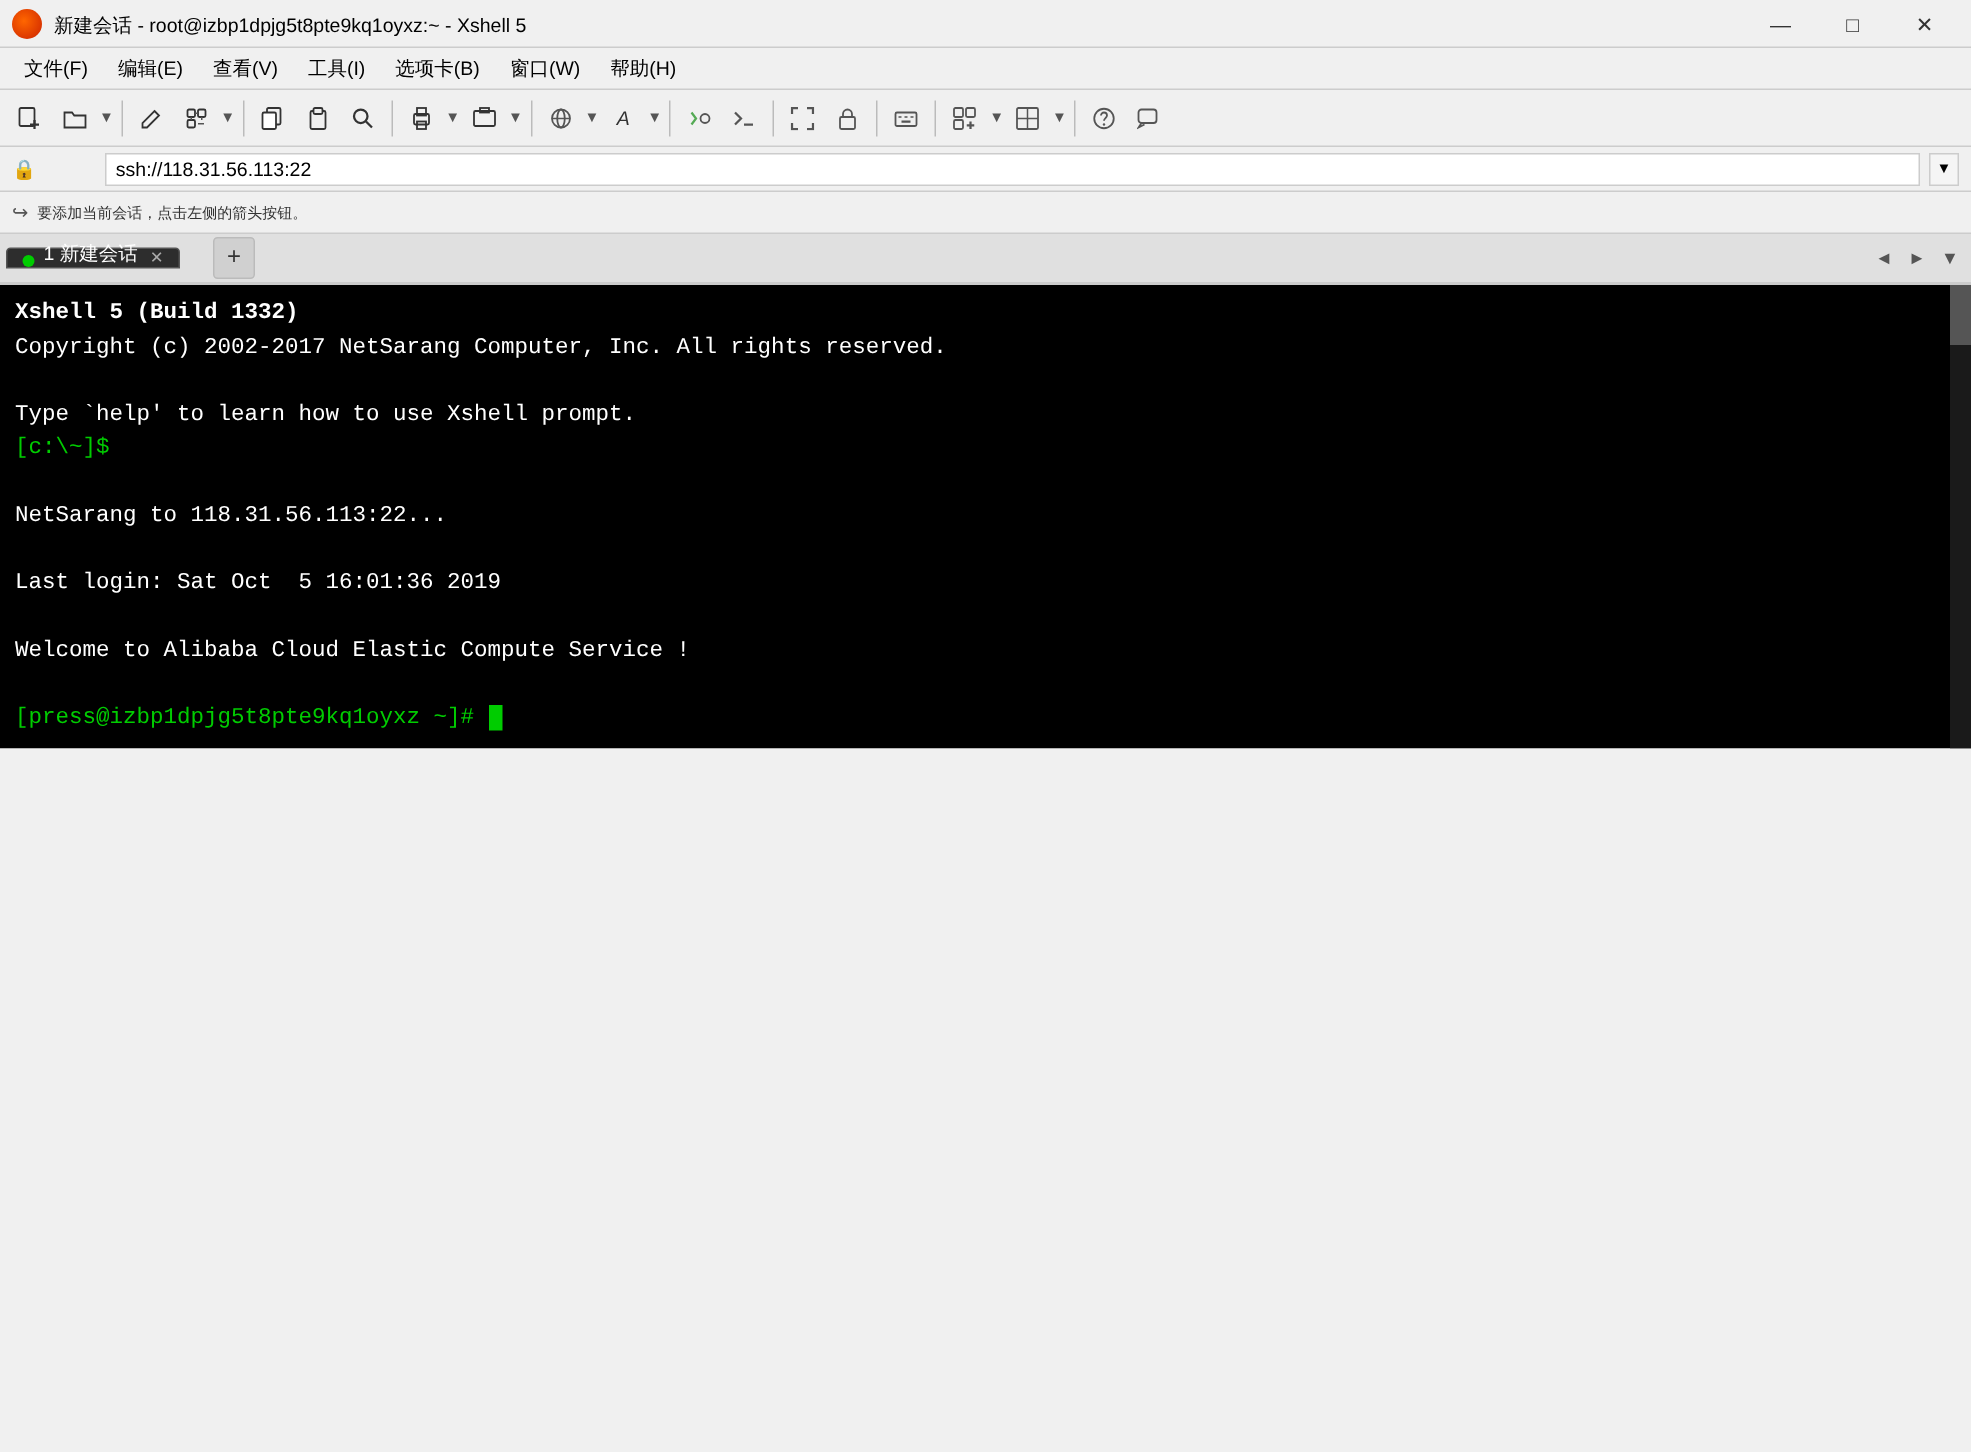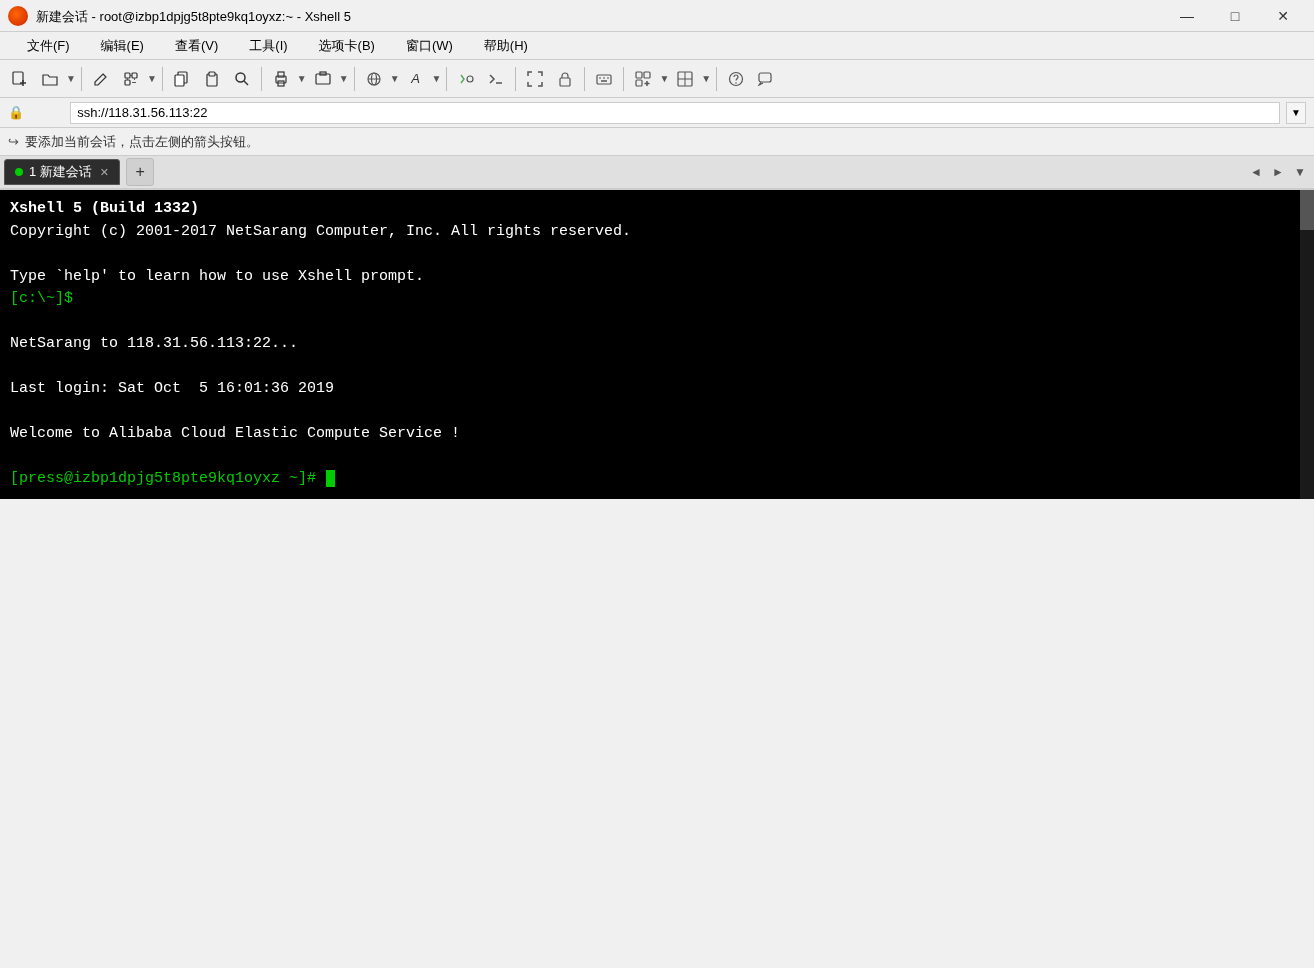--- a/index.html
+++ b/index.html
@@ -65,21 +65,20 @@
       gap: 4px;
     }
     .menu-item {
       padding: 2px 8px;
       font-size: 13px;
       cursor: pointer;
       color: #000;
       height: 24px;
       display: flex;
       align-items: center;
-      margin-left: 11px;
     }
 
     
     .toolbar {
       display: flex;
       align-items: center;
       background: #f0f0f0;
       height: 38px;
       padding: 0 6px;
       border-bottom: 1px solid #ccc;
@@ -154,46 +153,46 @@
       height: 28px;
       padding: 0 8px;
       border-bottom: 1px solid #ccc;
       gap: 6px;
     }
     .info-bar-icon {
       font-size: 13px;
       color: #555;
     }
     .info-bar-text {
-      font-size: 13px;
+      font-size: 10px;
       color: #333;
     }
 
     
     .tab-bar {
       display: flex;
       align-items: center;
       background: #e0e0e0;
       height: 34px;
       border-bottom: 2px solid #ccc;
       padding: 0 4px;
     }
     .tab {
       display: flex;
-      align-items: center;
+      align-items: flex-end;
       gap: 6px;
-      height: 26px;
+      height: 14px;
       padding: 0 10px;
       background: #2d2d2d;
       color: #fff;
       font-size: 13px;
       cursor: pointer;
       border-radius: 3px 3px 0 0;
       border: 1px solid #555;
-      margin-right: 2px;
+      margin-right: 18px;
     }
     .tab-dot {
       width: 8px;
       height: 8px;
       border-radius: 50%;
       background: #00cc00;
       flex-shrink: 0;
     }
     .tab-close {
       font-size: 11px;
@@ -477,21 +476,21 @@
   <div class="tab-nav">
     <button class="tab-nav-btn">◄</button>
     <button class="tab-nav-btn">►</button>
     <button class="tab-nav-btn">▼</button>
   </div>
 </div>
 
 <div class="terminal-wrapper">
   <div class="terminal" id="terminal-area">
     <div class="terminal-line"><strong class="white">Xshell 5 (Build 1332)</strong></div>
-    <div class="terminal-line"><span class="white">Copyright (c) 2001-2017 NetSarang Computer, Inc. All rights reserved.</span></div>
+    <div class="terminal-line"><span class="white">Copyright (c) 2002-2017 NetSarang Computer, Inc. All rights reserved.</span></div>
     <div class="terminal-line">&nbsp;</div>
     <div class="terminal-line"><span class="white">Type `help' to learn how to use Xshell prompt.</span></div>
     <div class="terminal-line"><span class="green">[c:\~]$</span></div>
     <div class="terminal-line">&nbsp;</div>
     <div class="terminal-line"><span class="white">NetSarang to 118.31.56.113:22...</span></div>
     <div class="terminal-line">&nbsp;</div>
     <div class="terminal-line"><span class="white">Last login: Sat Oct  5 16:01:36 2019</span></div>
     <div class="terminal-line">&nbsp;</div>
     <div class="terminal-line"><span class="white">Welcome to Alibaba Cloud Elastic Compute Service !</span></div>
     <div class="terminal-line">&nbsp;</div>

